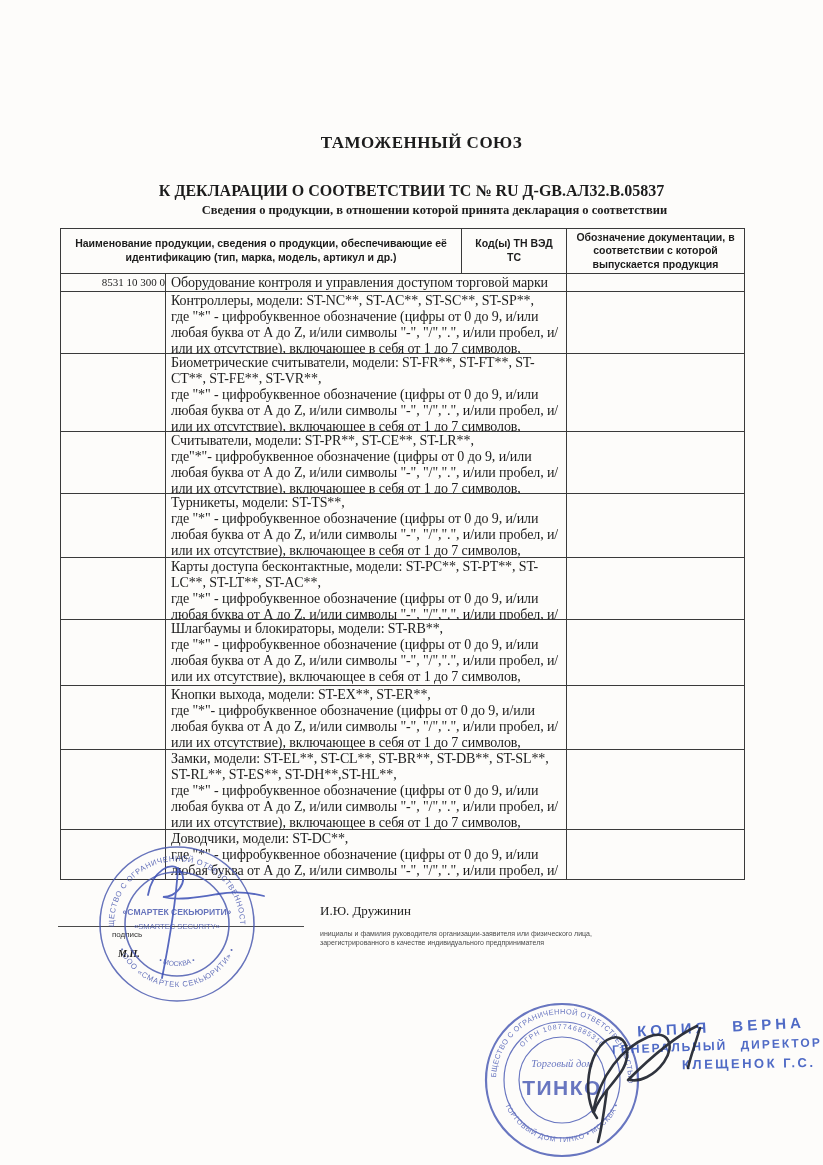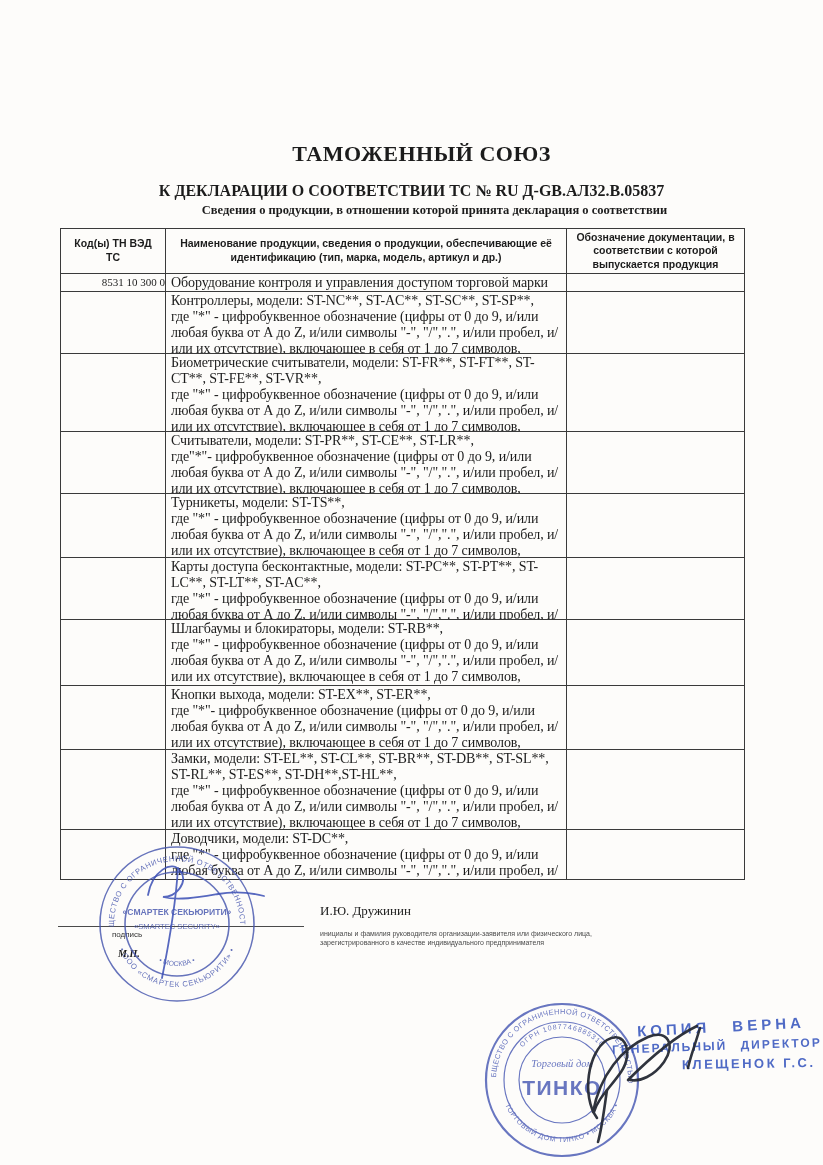--- a/index.html
+++ b/index.html
@@ -1,20 +1,20 @@
 <!DOCTYPE html>
 <html><head>
 <meta charset="utf-8">
 <style>
   html,body{margin:0;padding:0;background:#ffffff;}
   .page{position:relative;width:823px;height:1165px;background:#fdfcfa;overflow:hidden;
         font-family:"Liberation Serif",serif;color:#1c1c1c;}
   
   .hline{position:absolute;left:0;right:0;text-align:center;font-weight:bold;white-space:nowrap;}
-  .h1{top:141px;font-size:22px;letter-spacing:.5px;padding-left:20px;}
+  .h1{top:133px;font-size:17px;letter-spacing:.5px;padding-left:20px;}
   .h2{top:162px;font-size:16.5px;}
   .h3{top:182px;font-size:16px;}
   .h4{top:203px;font-size:12.5px;padding-left:46px;}
   
   .doc-table{position:absolute;left:60px;top:228px;width:685px;border:1px solid #3a3a3a;box-sizing:border-box;}
   .trow{display:flex;box-sizing:border-box;}
   .trow + .trow{border-top:1px solid #3a3a3a;}
   .tcell{box-sizing:border-box;overflow:hidden;}
   .c1{width:105px;border-right:1px solid #3a3a3a;text-align:right;font-size:11px;padding-top:2px;}
   .c2{width:401px;border-right:1px solid #3a3a3a;padding:1px 5px 0 5px;font-size:14px;line-height:1.14;letter-spacing:-0.1px;}
@@ -44,22 +44,22 @@
 <body>
 
 <div class="page">
 
   <div class="hline h1">ТАМОЖЕННЫЙ СОЮЗ</div>
   <div class="hline h3">К ДЕКЛАРАЦИИ О СООТВЕТСТВИИ ТС № RU Д-GB.АЛ32.В.05837</div>
   <div class="hline h4">Сведения о продукции, в отношении которой принята декларация о соответствии</div>
 
   <div class="doc-table">
     <div class="trow thead" style="height:44px">
+      <div class="tcell c2">Наименование продукции, сведения о продукции, обеспечивающие её идентификацию (тип, марка, модель, артикул и др.)</div>
       <div class="tcell c1">Код(ы) ТН ВЭД ТС</div>
-      <div class="tcell c2">Наименование продукции, сведения о продукции, обеспечивающие её идентификацию (тип, марка, модель, артикул и др.)</div>
       <div class="tcell c3">Обозначение документации, в соответствии с которой выпускается продукция</div>
     </div>
 
     <div class="trow" style="height:18px">
       <div class="tcell c1">8531 10 300 0</div>
       <div class="tcell c2">
           <span class="row-title">Оборудование  контроля и управления доступом торговой марки "Smartec"</span>
         </div>
       <div class="tcell c3"></div>
     </div>

